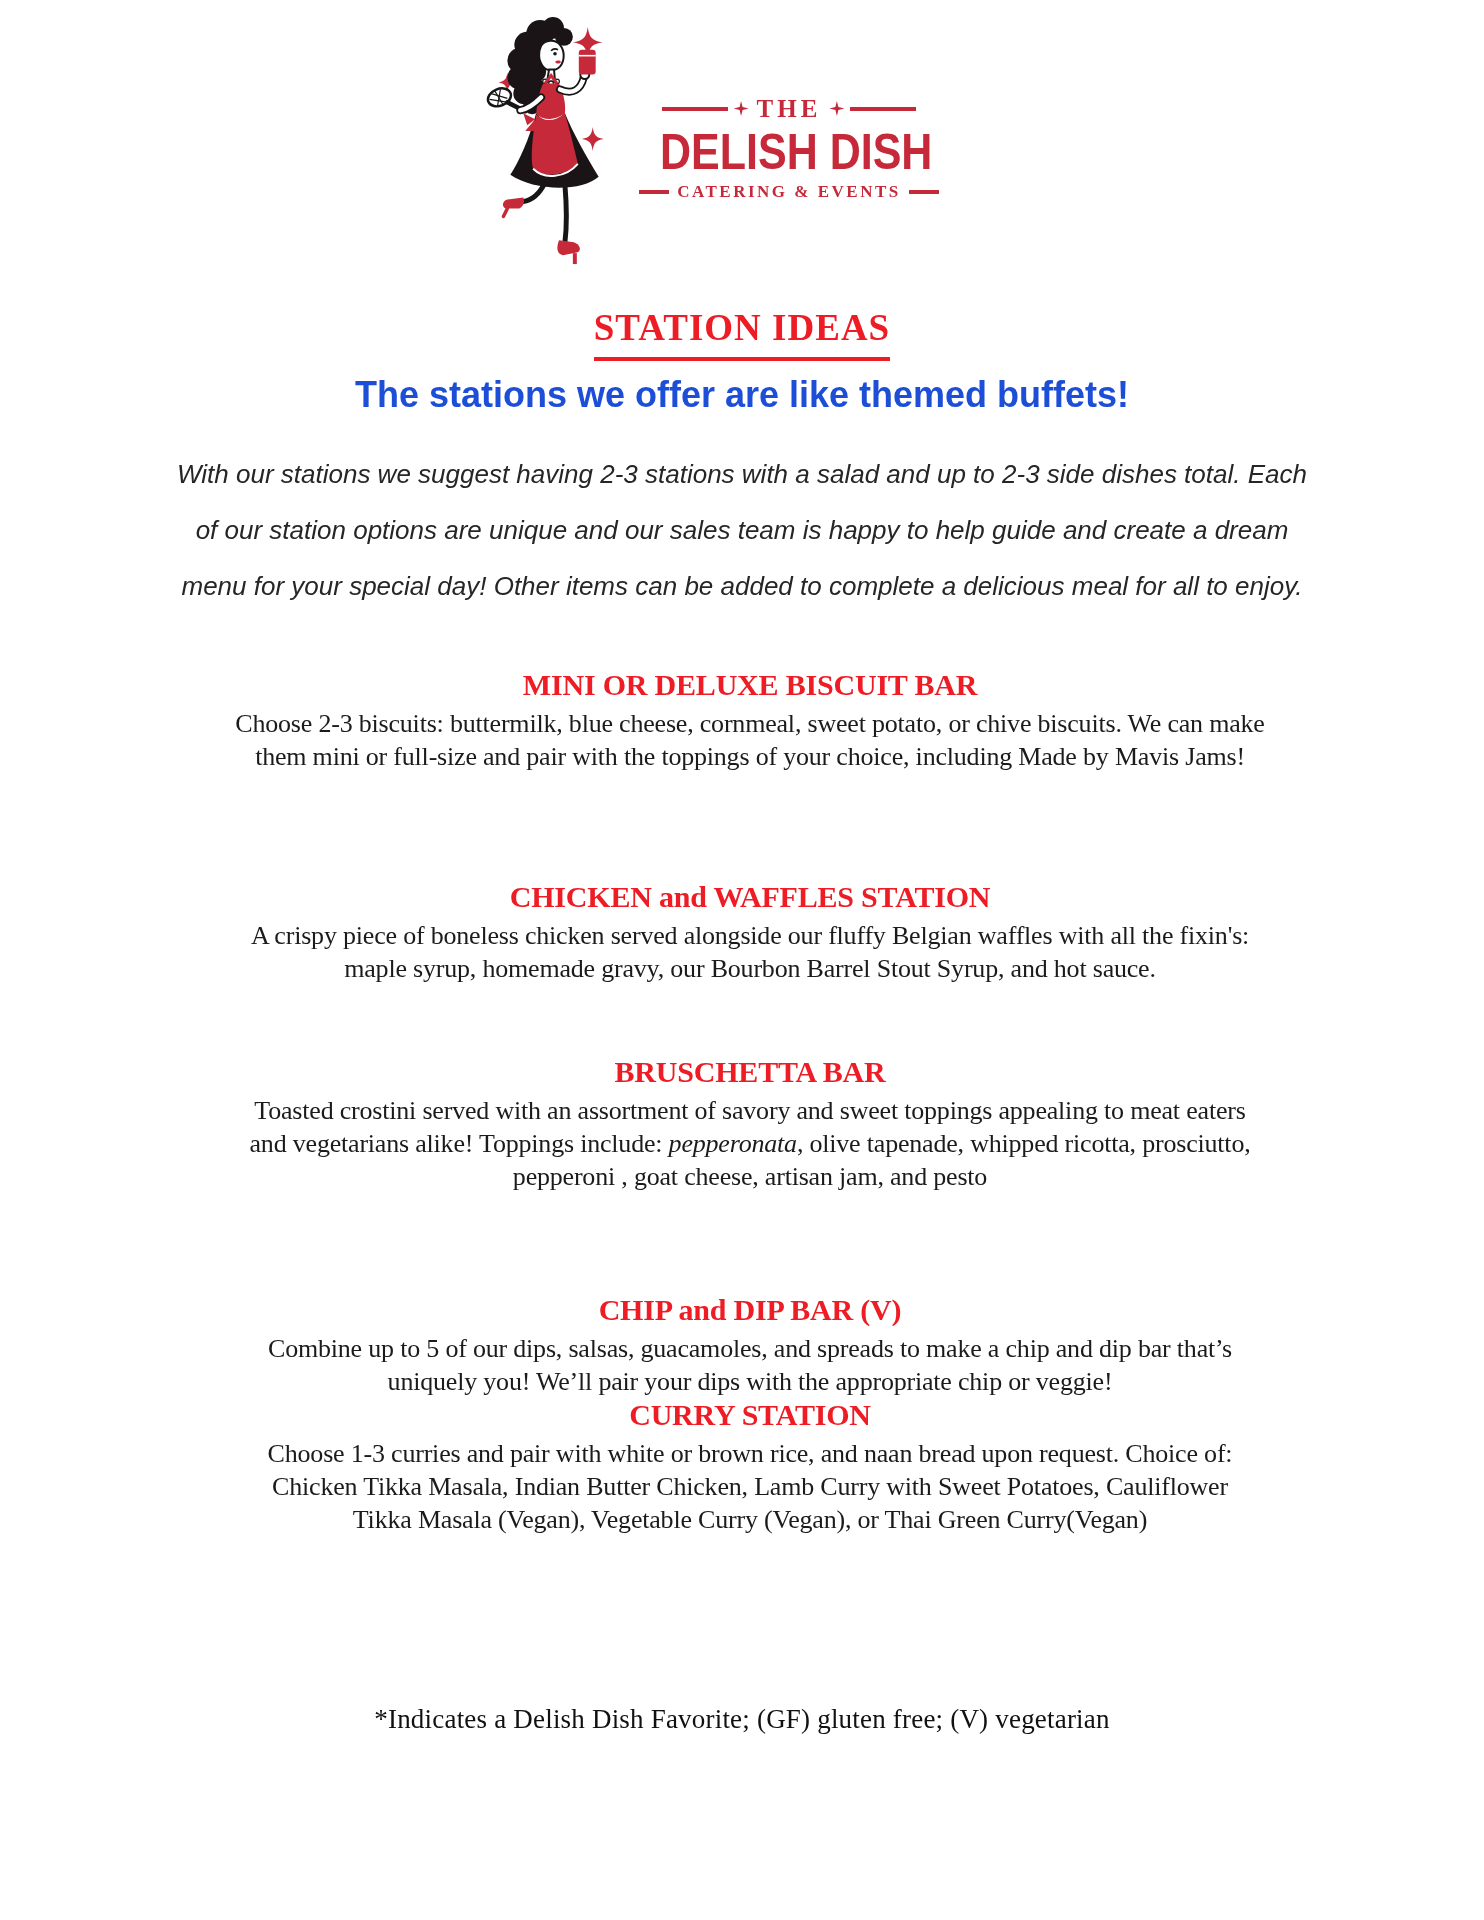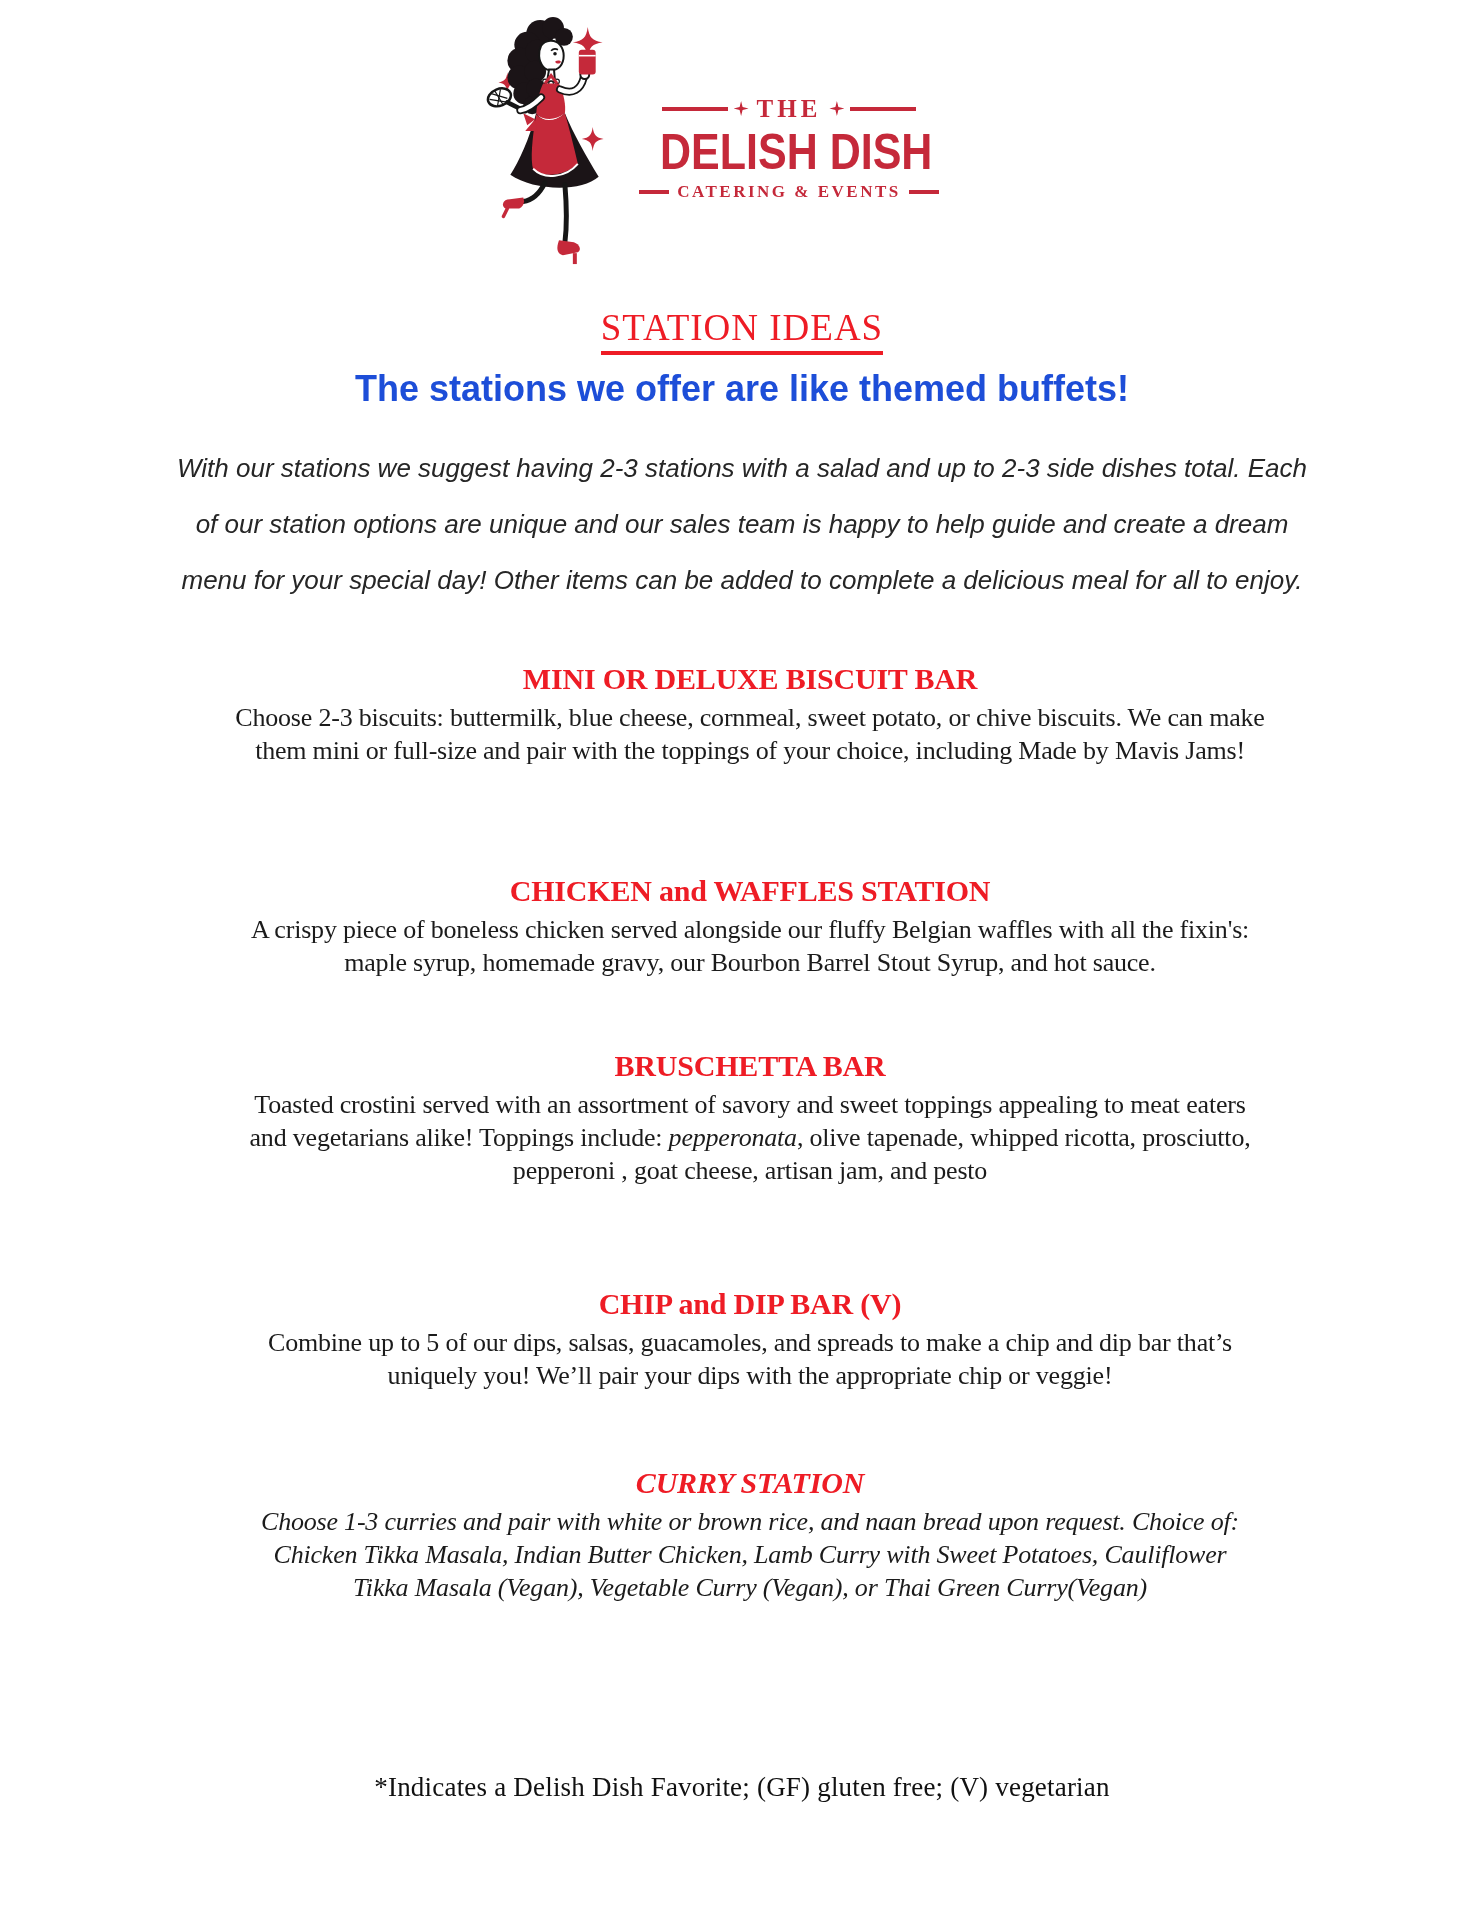--- a/index.html
+++ b/index.html
@@ -44,22 +44,22 @@
     font-family:"Liberation Serif",serif;font-weight:bold;
     font-size:17px;letter-spacing:2.5px;padding:0 8px;white-space:nowrap;
   }
 
   
   .page-title{
     text-align:center;margin-top:34px;
   }
   .page-title span{
     display:inline-block;color:var(--heading-red);
-    font-family:"Liberation Serif",serif;font-weight:normal;font-size:37px;
-    letter-spacing:1px;border-bottom:4px solid var(--heading-red);padding-bottom:2px;
+    font-family:"Liberation Serif",serif;font-weight:bold;font-size:37px;
+    letter-spacing:1px;border-bottom:4px solid var(--heading-red);padding-bottom:8px;
   }
   .page-subtitle{
     text-align:center;margin-top:13px;
     font-family:"Liberation Sans",sans-serif;font-weight:bold;font-size:36px;
     color:#1d4ed8;
   }
   .intro{
     margin:30px auto 0 auto;max-width:1150px;text-align:center;
     font-family:"Liberation Sans",sans-serif;font-style:italic;
     font-size:26px;line-height:56px;color:#262626;
@@ -76,21 +76,21 @@
     font-size:26px;line-height:33px;letter-spacing:-0.2px;color:var(--text-color);
   }
   .sec-biscuit{margin-top:54px;}
   .sec-biscuit .section-body{max-width:1030px;}
   .sec-bruschetta{margin-top:70px;}
   .sec-bruschetta .section-body{max-width:1003px;}
   .sec-chicken{margin-top:107px;}
   .sec-chicken .section-body{max-width:1060px;}
   .sec-chipdip{margin-top:100px;}
   .sec-chipdip .section-body{max-width:1010px;}
-  .sec-curry{margin-top:74px;font-style:italic;}
+  .sec-curry{}
   .sec-curry .section-body{max-width:985px;}
   .italic-word{font-style:italic;}
 
   
   .footer-note{
     margin-top:168px;text-align:center;
     font-family:"Liberation Serif",serif;font-size:27px;color:#111111;
     letter-spacing:0.2px;
   }
 </style>

